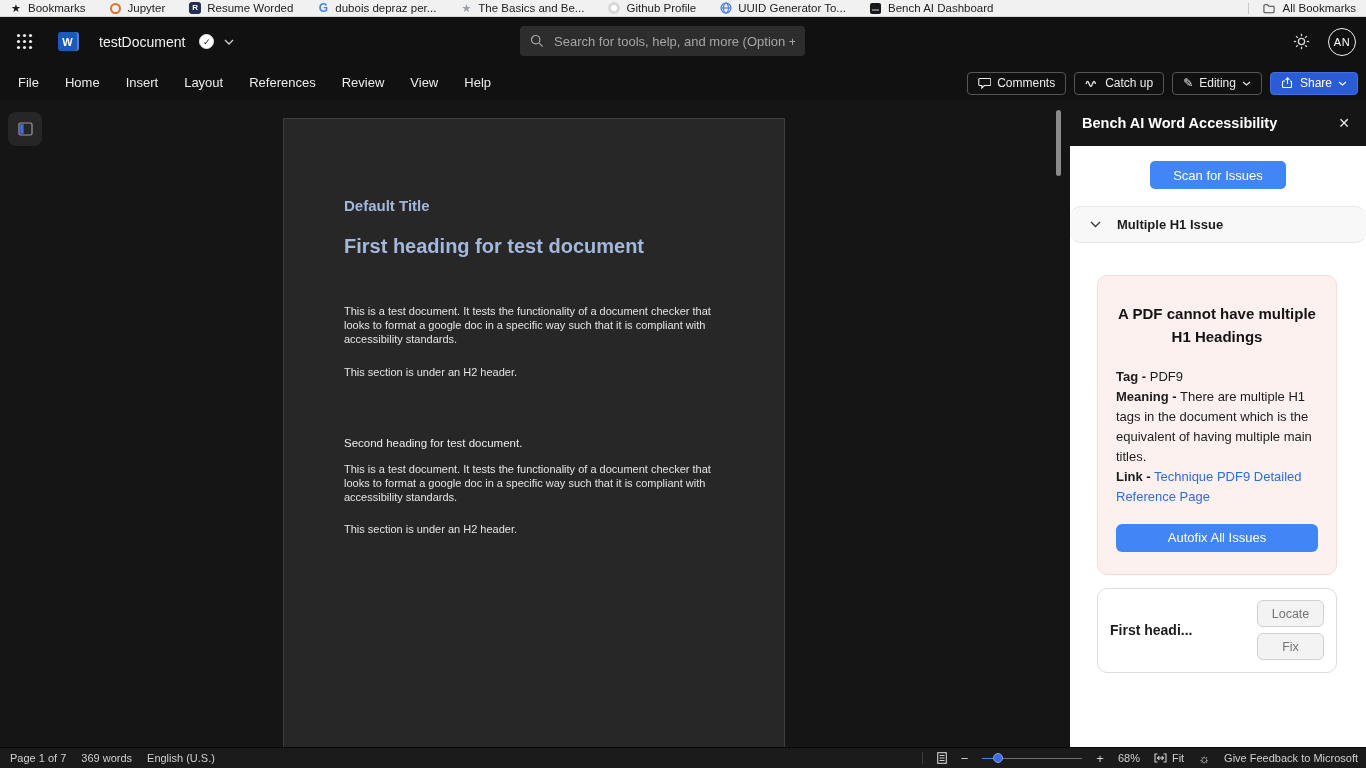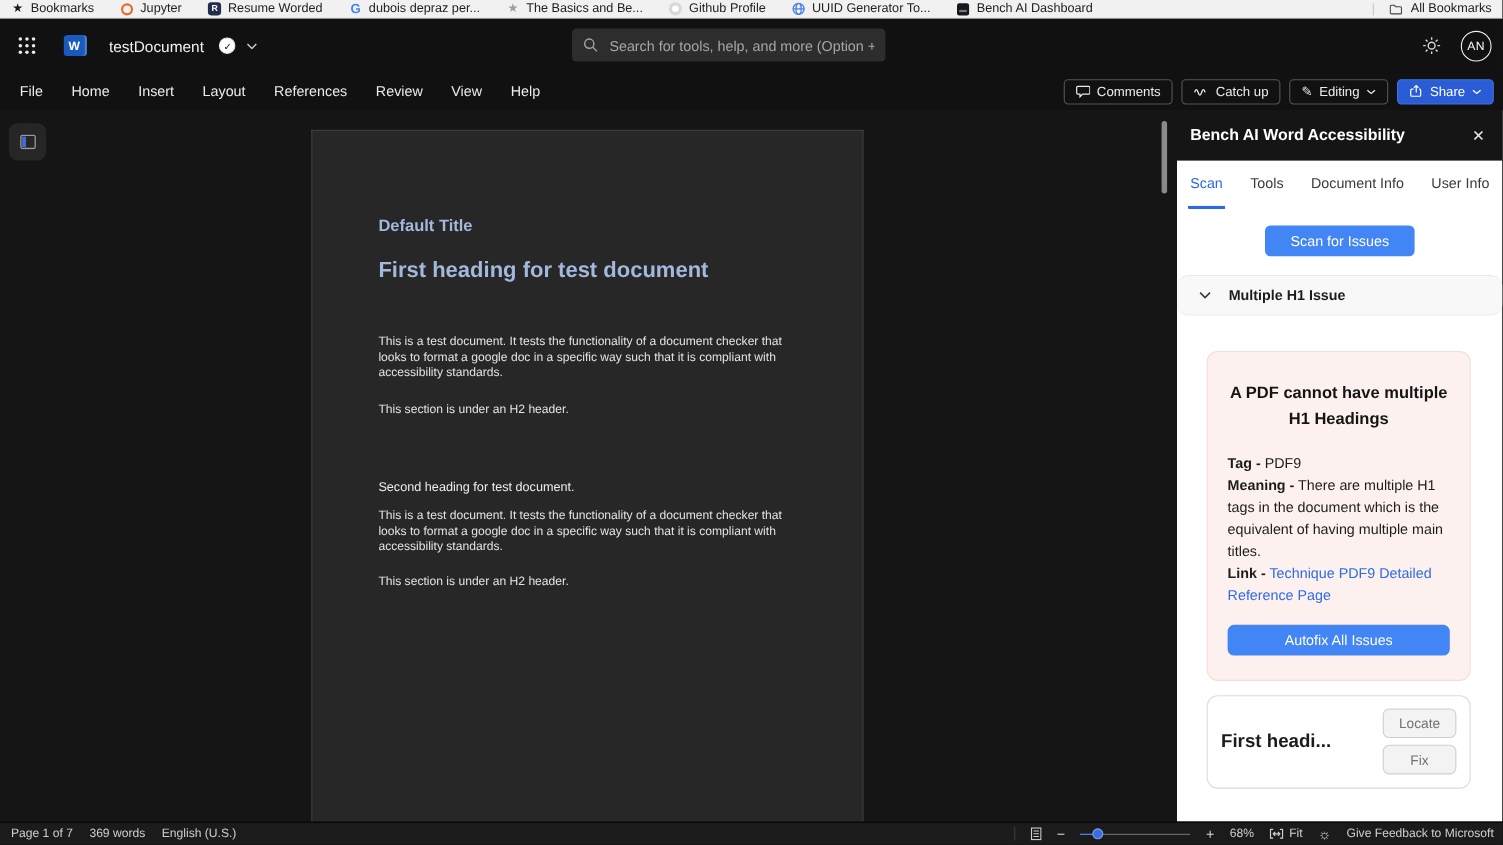--- a/index.html
+++ b/index.html
@@ -106,21 +106,21 @@
   .issue-card { margin:32px 29px 0 27px; background:#fcf1ef; border:1px solid #f3ded9; border-radius:10px;
     padding:26px 18px 22px 18px; }
   .issue-card-title { font-size:15px; font-weight:bold; color:#141414; text-align:center; line-height:1.55; }
   .issue-detail { margin-top:18px; font-size:13px; line-height:20px; color:#1c1c1c; }
   .issue-detail b { font-weight:bold; }
   .issue-link { color:#2e6be6; cursor:pointer; }
   .autofix-btn { margin-top:17px; width:100%; height:28px; background:#4285f4; color:#fff; border:none;
     border-radius:6px; font-size:13px; cursor:pointer; font-family:"Liberation Sans", sans-serif; }
   .issue-item-card { margin:13px 29px 0 27px; background:#fff; border:1px solid #dcdcdc; border-radius:10px;
     height:85px; display:flex; align-items:center; justify-content:space-between; padding:0 12px; }
-  .issue-item-label { font-size:17px; font-weight:bold; color:#1c1c1c; }
+  .issue-item-label { font-size:14px; font-weight:bold; color:#1c1c1c; }
   .issue-item-actions { display:flex; flex-direction:column; gap:6px; }
   .small-btn { width:67px; height:27px; background:#f3f3f3; border:1px solid #cfcfcf; border-radius:6px;
     font-size:12.5px; color:#737373; cursor:pointer; font-family:"Liberation Sans", sans-serif; }
 
   
   .status-bar { position:absolute; bottom:0; left:0; right:0; height:21px; background:#1b1b1b;
     border-top:1px solid #060606; display:flex; align-items:center; justify-content:space-between;
     color:#cfcfcf; font-size:11px; padding:0 8px 0 10px; }
   .sb-left { display:flex; gap:15px; white-space:nowrap; }
   .sb-right { display:flex; align-items:center; gap:14px; white-space:nowrap; }
@@ -319,26 +319,20 @@
 
       <div class="canvas-scrollbar"></div>
     </div>
 
     <aside class="panel">
       <div class="panel-header">
         <span class="panel-title">Bench AI Word Accessibility</span>
         <span class="panel-close">✕</span>
       </div>
 
-      <div class="panel-tabs">
-        <span class="ptab active">Scan</span>
-        <span class="ptab">Tools</span>
-        <span class="ptab">Document Info</span>
-        <span class="ptab">User Info</span>
-      </div>
 
       <button class="scan-btn">Scan for Issues</button>
 
       <div class="issue-group-hdr">
         <svg width="11" height="7" viewBox="0 0 11 7">
             <polyline points="1,1 5.5,5.5 10,1" fill="none" stroke="#3a3a3a" stroke-width="1.4"></polyline>
           </svg>
         <span class="issue-group-title">Multiple H1 Issue</span>
       </div>
 

